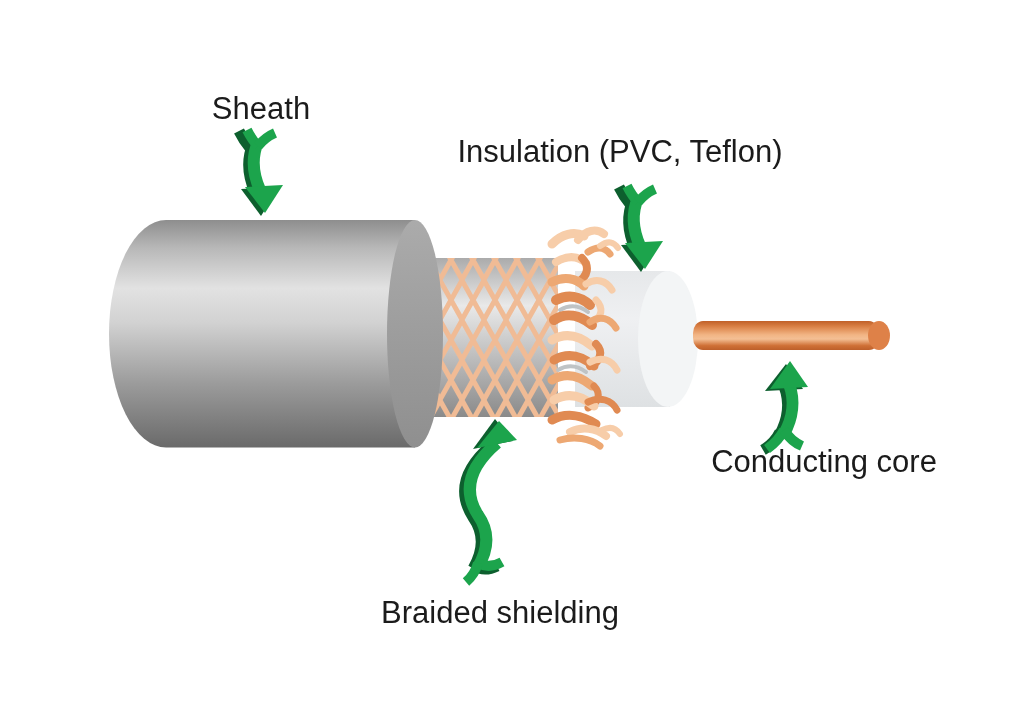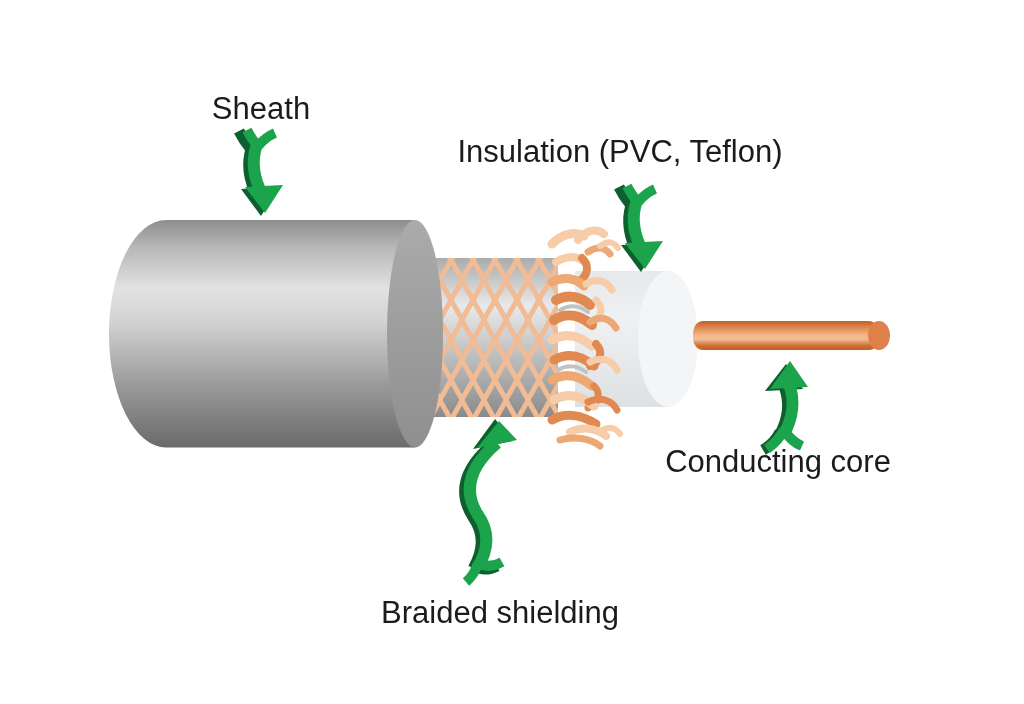--- a/index.html
+++ b/index.html
@@ -16,21 +16,21 @@
     color:#1b1b1b;
     font-size:31px;
     line-height:1.1;
     text-align:right;
     white-space:nowrap;
     transform:translateX(-50%);
   }
   .lbl-sheath{left:261px;top:92px;}
   .lbl-insulation{left:620px;top:135px;}
   .lbl-braided{left:500px;top:596px;}
-  .lbl-core{left:778px;top:445px;}
+  .lbl-core{left:824px;top:445px;}
 </style>
 </head>
 <body>
 
 <div class="canvas">
 
   <svg class="diagram-svg" width="1024" height="704" viewBox="0 0 1024 704">
     <defs>
       <linearGradient id="sheathGrad" x1="0" y1="0" x2="0" y2="1">
         <stop offset="0" stop-color="#8e8e8e"></stop>

